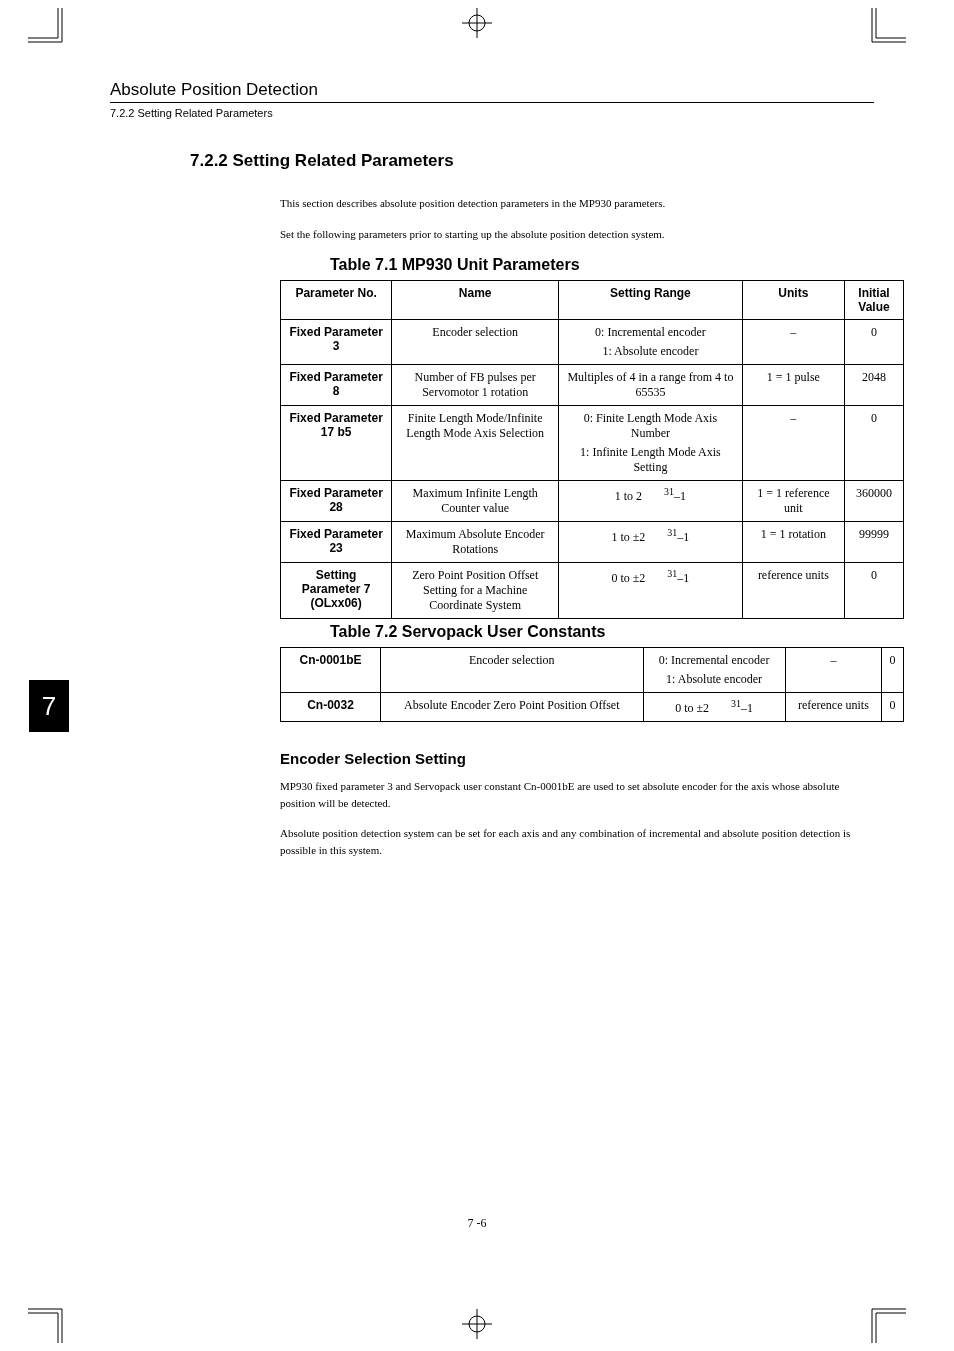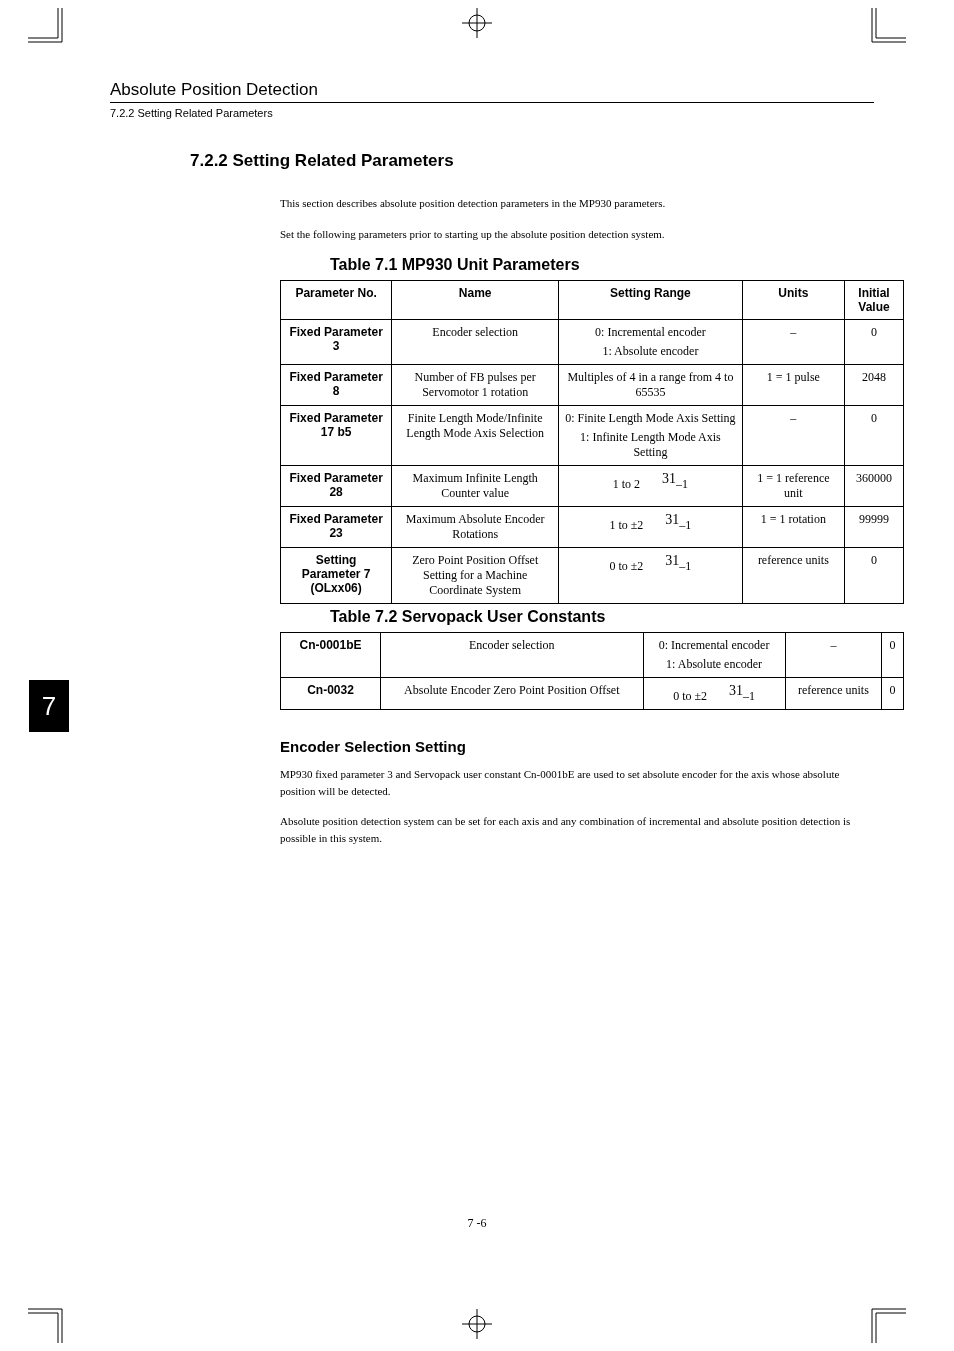--- a/index.html
+++ b/index.html
@@ -76,21 +76,21 @@
     font-family: Arial, Helvetica, sans-serif;
     font-weight: bold;
     text-align: center;
     font-size: 12px;
   }
   .col-parm { width: 100px; font-family: Arial, Helvetica, sans-serif; font-weight: bold; }
   .col-name { width: 150px; }
   .col-range { width: 165px; margin-top: 20px; }
   .col-units { width: 92px; }
   .col-init { width: 53px; }
-  .sup { vertical-align: super; font-size: 14px; padding-left: 22px; }
+  .sup { vertical-align: super; font-size: 10px; padding-left: 22px; }
   .range-item { display: block; margin-bottom: 4px;}
   .range-item:last-child { margin-bottom: 0; }
 
   .subheading {
     font-family: Arial, Helvetica, sans-serif;
     font-weight: bold;
     font-size: 15px;
     margin-top: 28px;
     margin-bottom: 10px;
   }
@@ -199,21 +199,21 @@
         <td class="col-parm">Fixed Parameter 8</td>
         <td>Number of FB pulses per Servomotor 1 rotation</td>
         <td>Multiples of 4 in a range from 4 to 65535</td>
         <td>1 = 1 pulse</td>
         <td>2048</td>
       </tr>
       <tr>
         <td class="col-parm">Fixed Parameter 17 b5</td>
         <td>Finite Length Mode/Infinite Length Mode Axis Selection</td>
         <td>
-          <span class="range-item"><span>0: Finite Length Mode Axis Setting</span></span>
+          <span class="range-item"><span>0: Finite Length Mode Axis Number</span></span>
           <span class="range-item"><span>1: Infinite Length Mode Axis Setting</span></span>
         </td>
         <td>–</td>
         <td>0</td>
       </tr>
       <tr>
         <td class="col-parm">Fixed Parameter 28</td>
         <td>Maximum Infinite Length Counter value</td>
         <td><span>1 to 2</span><span class="sup">31</span><span>–1</span></td>
         <td>1 = 1 reference unit</td>

